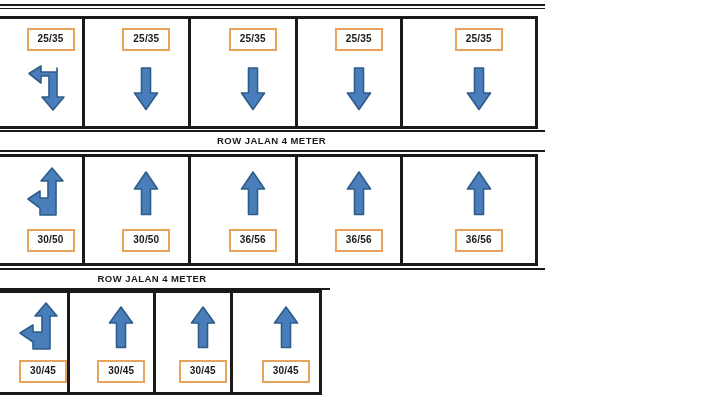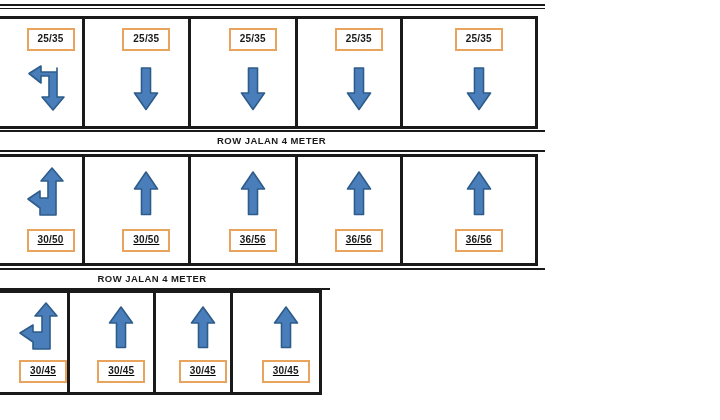--- a/index.html
+++ b/index.html
@@ -44,21 +44,21 @@
     background: #ffffff;
     border-right: 3px solid #1a1a1a;
     display: flex;
     flex-direction: column;
     align-items: center;
     margin-left: 20px;
   }
   .plot:last-child { border-right: none; }
 
   .plot.label-top    { justify-content: flex-start; }
-  .plot.label-bottom { justify-content: space-between; text-decoration: underline; }
+  .plot.label-bottom { justify-content: space-between; }
 
   
   .dim-tag {
     box-sizing: border-box;
     border: 2px solid #E8A35C;
     background: #ffffff;
     color: #1a1a1a;
     font-size: 10px;
     font-weight: bold;
     letter-spacing: .2px;

